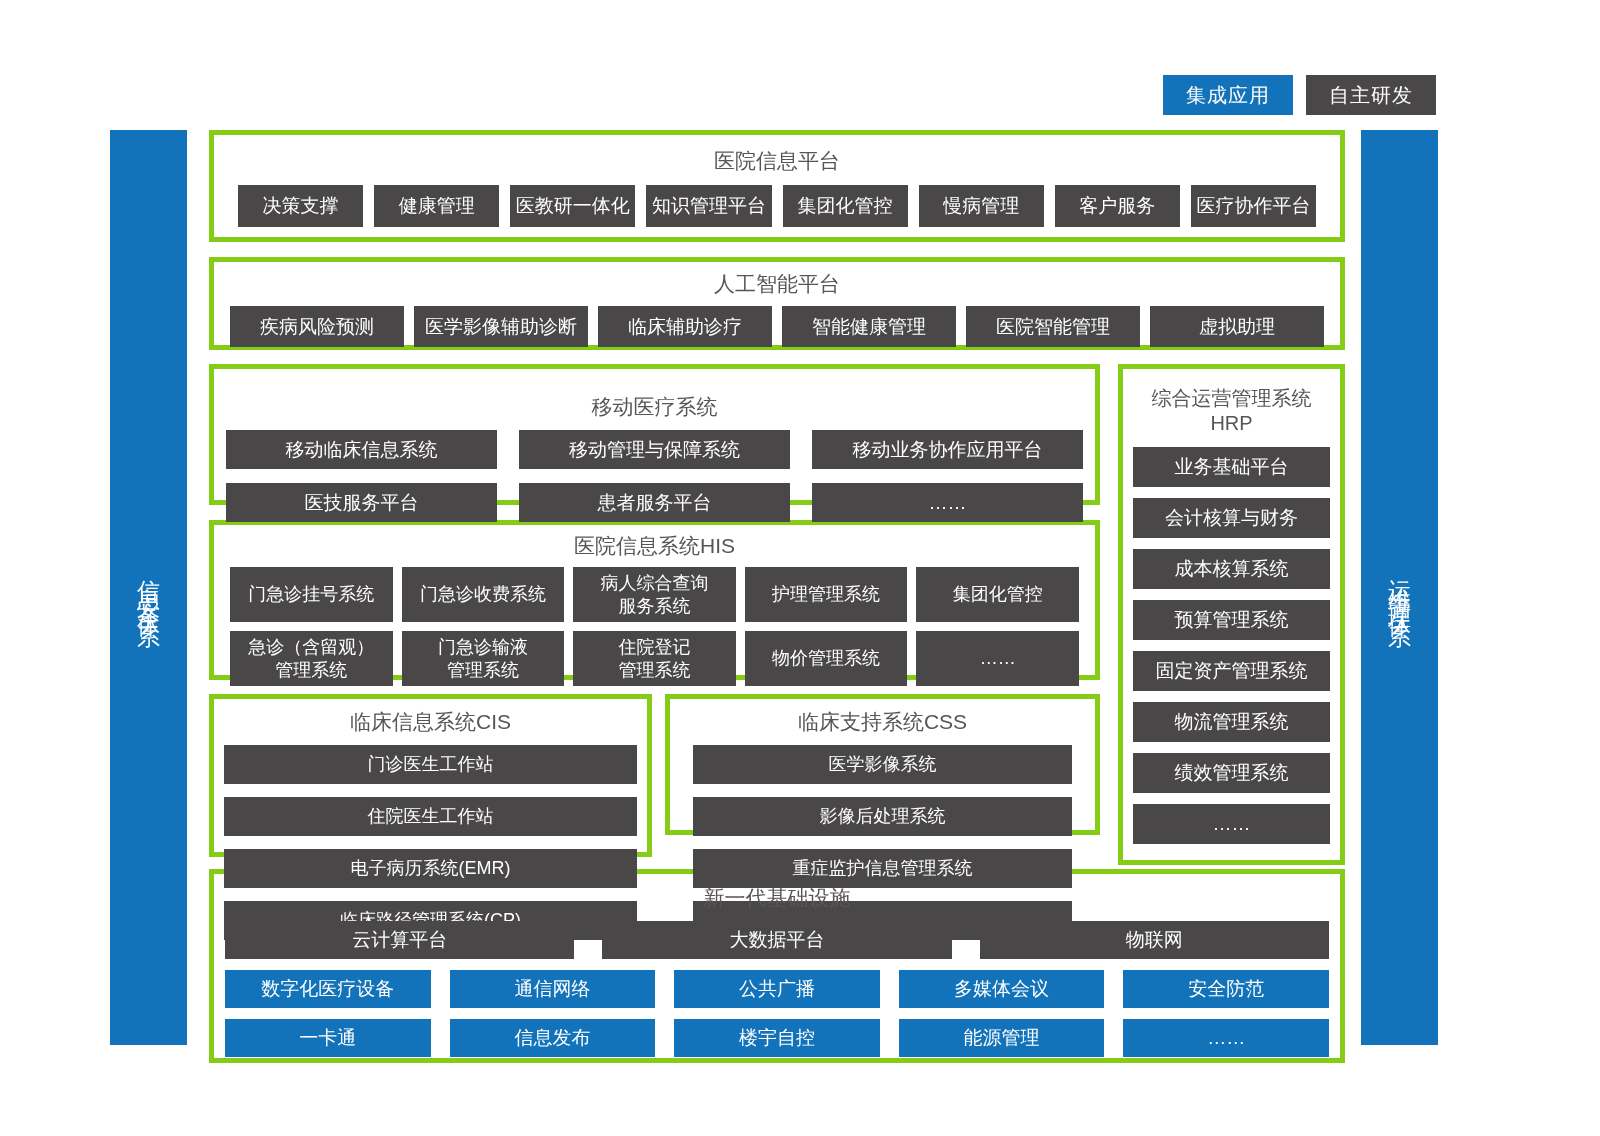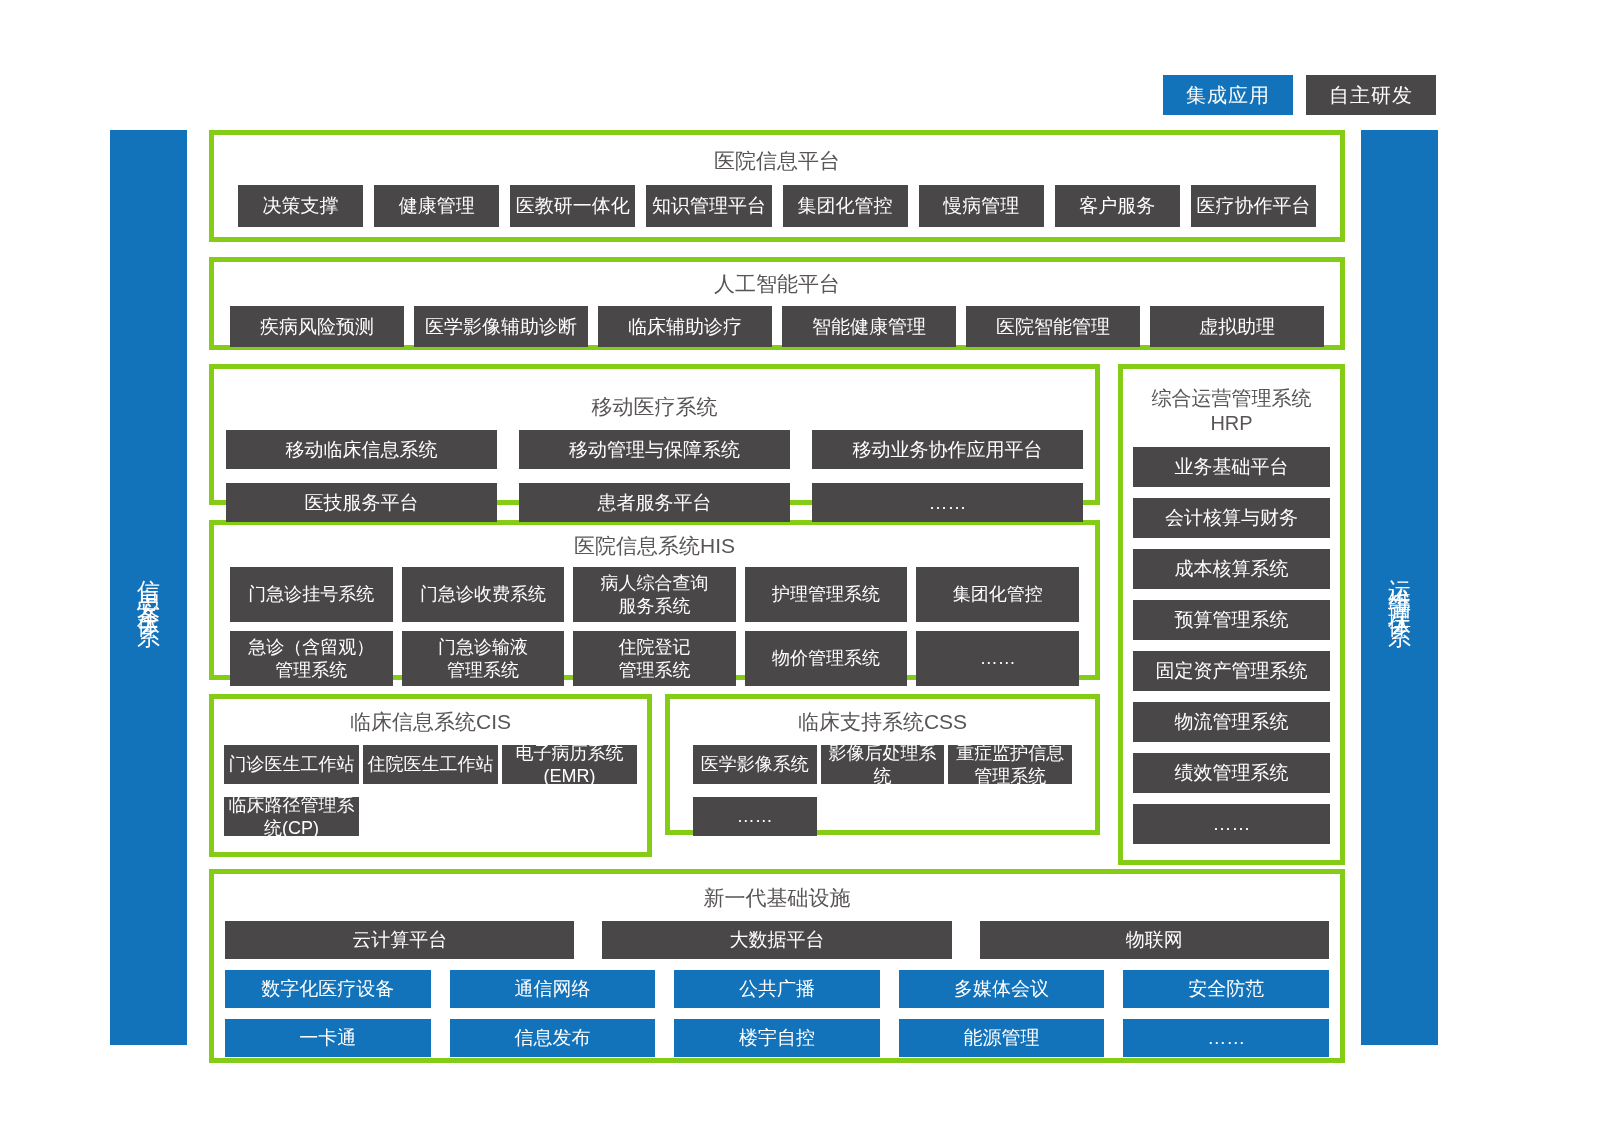--- a/index.html
+++ b/index.html
@@ -65,21 +65,21 @@
 
   .sec-his{height:160px;margin-top:15px;padding:0 16px;}
   .sec-his .box-title{padding-top:7px;padding-bottom:7px;}
   .sec-his .grid{display:grid;grid-template-columns:repeat(5,1fr);gap:9px 9px;}
   .sec-his .btn{height:55px;font-size:18px;}
 
   .mid-bottom{display:flex;gap:13px;margin-top:14px;}
   .sec-cis{width:443px;height:163px;padding:0 10px;}
   .sec-css{flex:1;height:141px;padding:0 23px;}
   .sec-cis .box-title,.sec-css .box-title{padding-top:9px;padding-bottom:9px;}
-  .two-col{display:grid;grid-template-columns:repeat(3,1fr);gap:13px 4px;}
+  .two-col{display:grid;grid-template-columns:repeat(1,1fr);gap:13px 4px;}
   .two-col .btn{height:39px;font-size:18px;}
 
   .sec-hrp{flex:1;height:501px;padding:0 10px;}
   .sec-hrp .box-title{padding-top:16px;padding-bottom:12px;font-size:20px;}
   .sec-hrp .col{display:flex;flex-direction:column;gap:11px;}
   .sec-hrp .btn{height:40px;}
 
   
   .sec-infra{height:194px;margin-top:4px;padding:0 11px;}
   .sec-infra .box-title{padding-top:10px;padding-bottom:9px;}

